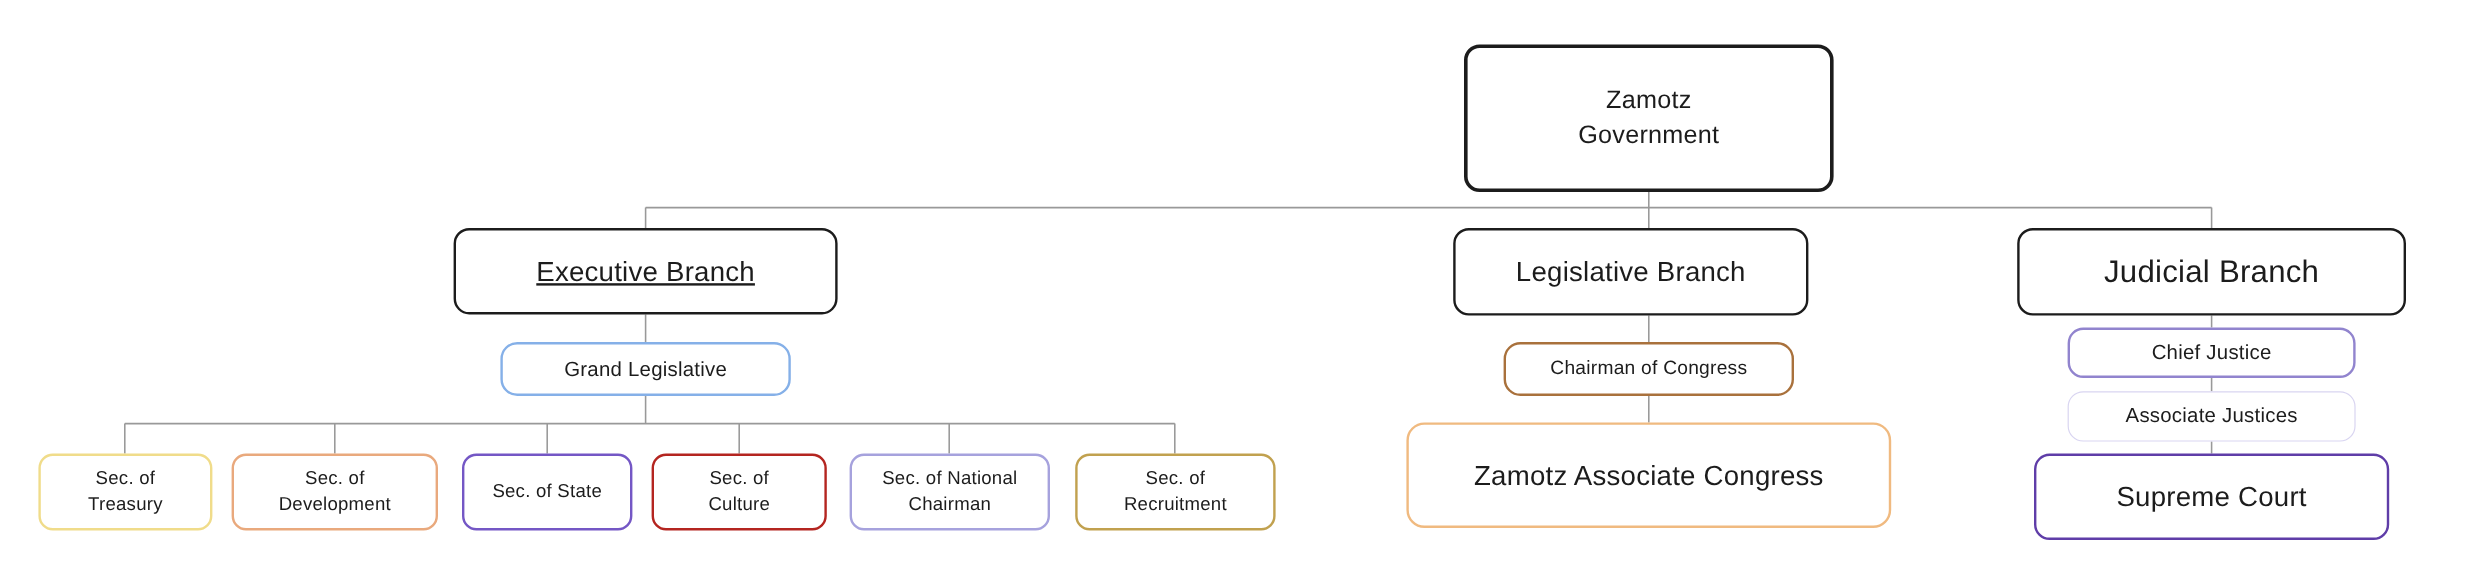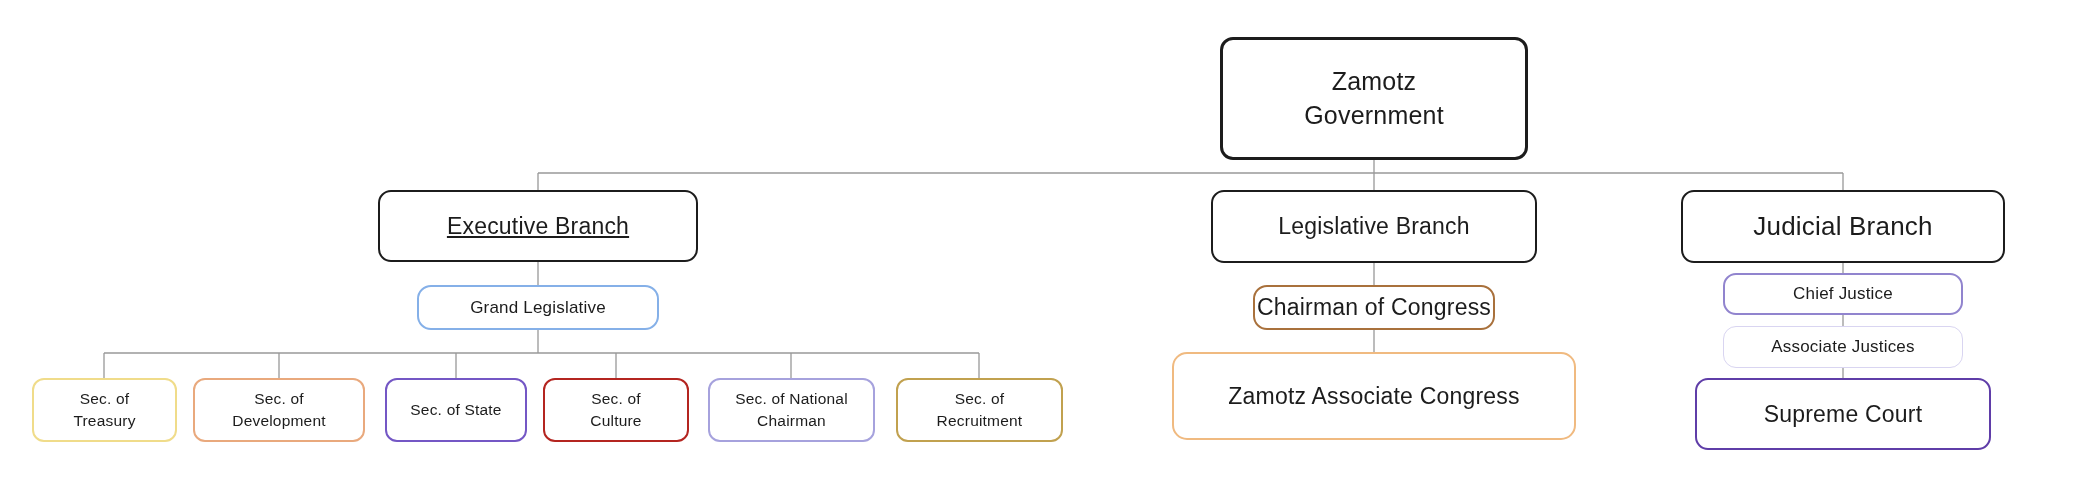--- a/index.html
+++ b/index.html
@@ -14,28 +14,28 @@
   .node {
     position: absolute;
     display: flex; align-items: center; justify-content: center;
     text-align: center;
     background: #ffffff;
     color: #1c1c1c;
     white-space: pre-line;
     letter-spacing: 0.2px;
   }
   
-  .n-government { left:1220px; top:37px;  width:308px; height:123px; border:3px solid #1c1c1c; border-radius:13px; font-size:25px; line-height:1.35; }
+  .n-government { left:1220px; top:37px;  width:308px; height:123px; border:3px solid #1c1c1c; border-radius:13px; font-size:21px; line-height:1.35; }
   
   .n-executive   { left:378px;  top:190px; width:320px; height:72px; border:2.5px solid #1c1c1c; border-radius:13px; font-size:23px; }
-  .n-legislative { left:1211px; top:190px; width:326px; height:73px; border:2.5px solid #1c1c1c; border-radius:13px; font-size:23px; }
+  .n-legislative { left:1211px; top:190px; width:296px; height:73px; border:2.5px solid #1c1c1c; border-radius:13px; font-size:23px; }
   .n-judicial    { left:1681px; top:190px; width:324px; height:73px; border:2.5px solid #1c1c1c; border-radius:13px; font-size:26px; }
   
   .n-grand-chancellor   { left:417px;  top:285px; width:242px; height:45px; border:2px solid #85b0e8; border-radius:14px; font-size:17px; }
-  .n-chairman           { left:1253px; top:285px; width:242px; height:45px; border:2px solid #a9713c; border-radius:14px; font-size:23px; }
+  .n-chairman           { left:1253px; top:285px; width:242px; height:45px; border:2px solid #a9713c; border-radius:14px; font-size:16px; }
   .n-chief-justice      { left:1723px; top:273px; width:240px; height:42px; border:2px solid #9184ce; border-radius:13px; font-size:17px; }
   .n-associate-justices { left:1723px; top:326px; width:240px; height:42px; border:1.5px solid #d9d5f1; border-radius:13px; font-size:17px; }
   
   .n-congress       { left:1172px; top:352px; width:404px; height:88px; border:2px solid #f0ba80; border-radius:15px; font-size:23px; }
   .n-supreme-court  { left:1695px; top:378px; width:296px; height:72px; border:2.5px solid #5f3da8; border-radius:13px; font-size:23px; }
   .sec { top:378px; height:64px; border-radius:12px; font-size:15.5px; line-height:1.45; }
   .n-sec-treasury         { left:32px;  width:145px; border:2px solid #f0dc8a; }
   .n-sec-development      { left:193px; width:172px; border:2px solid #e9a97d; }
   .n-sec-state            { left:385px; width:142px; border:2px solid #7457c5; }
   .n-sec-culture          { left:543px; width:146px; border:2.5px solid #b42520; }

